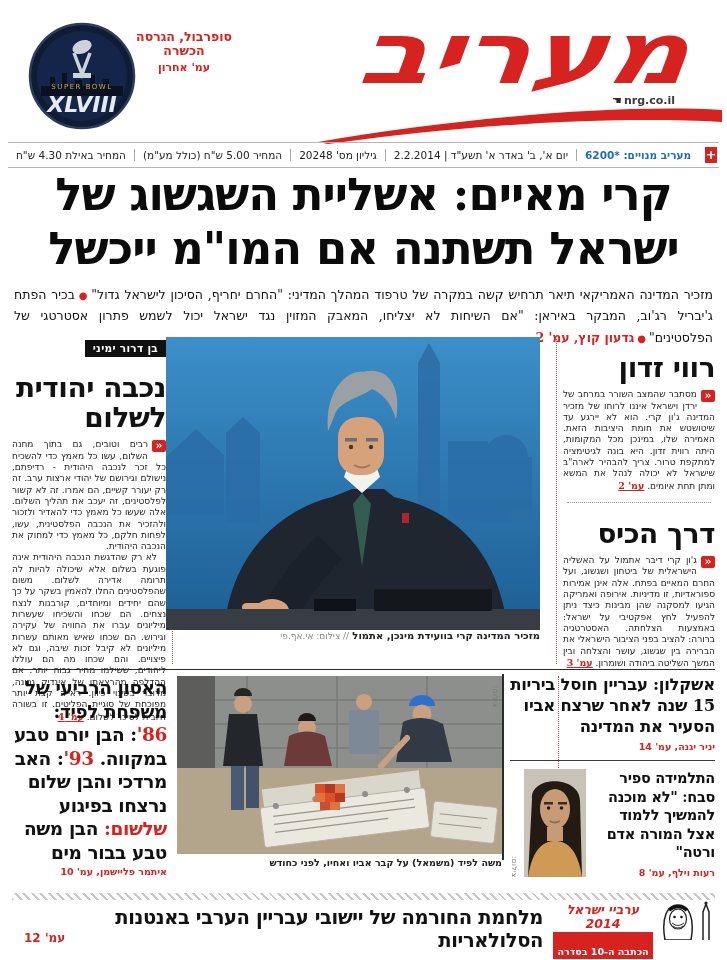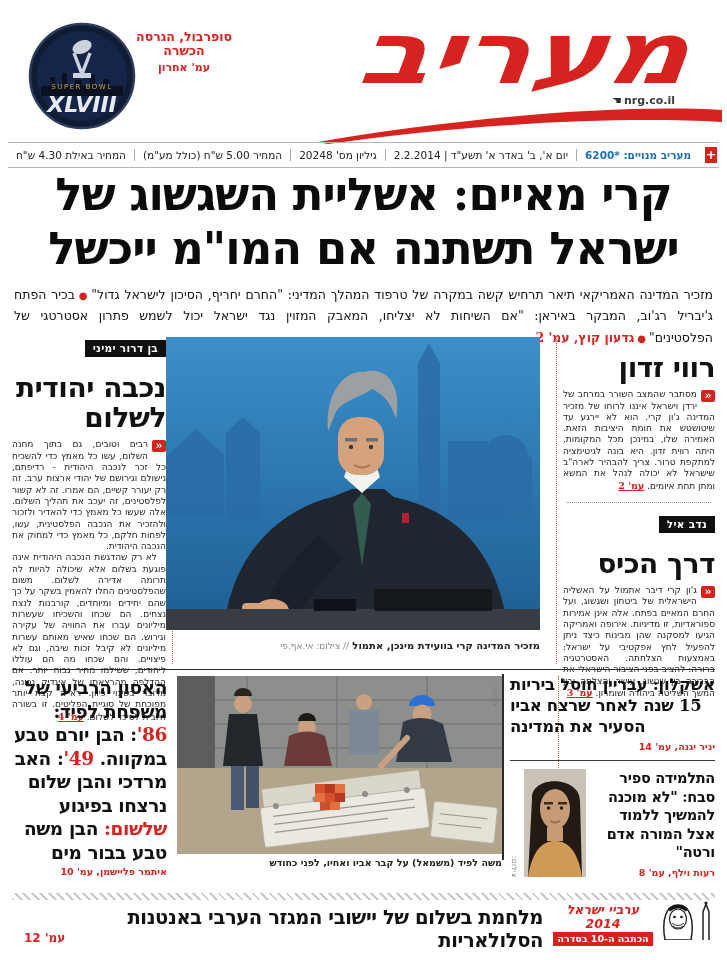--- a/index.html
+++ b/index.html
@@ -76,55 +76,55 @@
   .lead-mark {
     float:right; width:14px; height:12px; background:#d7231f; color:#fff;
     font-size:11px; line-height:11px; text-align:center; border-radius:2px;
     margin:1px 0 1px 4px; font-weight:bold;
   }
   .pref { color:#d7231f; font-weight:bold; font-size:9.5px;text-decoration:underline; }
   .hdash { border-top:1px dotted #9a9a9a; margin:10px 4px; }
 
   .photo-col { position:absolute; left:154px; top:0; width:374px; }
   .photo-frame { width:374px; height:293px; overflow:hidden; background:#2e77ad; }
-  .caption { font-size:10px; margin-top:10px; text-align:right; color:#222; }
+  .caption { font-size:10px; margin-top:0; text-align:right; color:#222; }
   .caption .cap-b { font-weight:bold; }
   .caption .cap-credit { color:#8a8a8a; font-size:9px; }
 
   
   .rule { position:absolute; left:12px; right:12px; border-top:1.5px solid #2b2b2b; }
 
   
   .bottom { position:absolute; top:674px; left:12px; right:12px; height:214px; }
   .lapid-head { position:absolute; right:543px; left:auto; top:2px; width:158px;
     font-size:18.5px; line-height:23.5px; font-weight:bold; text-align:right; letter-spacing:-.4px; }
   .lapid-by { position:absolute; top:192px; width:158px; right:543px; font-size:9.5px; }
   .bphoto { position:absolute; left:165px; top:2px; width:325px; height:178px; overflow:hidden; background:#9b9687; }
   .bcaption { position:absolute; left:165px; top:183px; width:325px; font-size:9.5px; font-weight:bold; text-align:right; color:#222; }
   .vcred { position:absolute; writing-mode:vertical-rl; font-size:7px; color:#777; letter-spacing:.5px; }
   .vline { position:absolute; left:490px; top:0; bottom:28px; border-left:2px solid #2b2b2b; }
   .br-col { position:absolute; left:498px; right:0; top:0; }
-  .ash-head { font-size:16.5px; line-height:21px; font-weight:bold; text-align:left; letter-spacing:-.3px; }
+  .ash-head { font-size:16.5px; line-height:21px; font-weight:bold; text-align:right; letter-spacing:-.3px; }
   .ash-by { font-size:9.5px; margin-top:4px; text-align:right; }
   .br-hr { border-top:1px solid #3a3a3a; margin:8px 0 8px; }
   .sapir-row { display:flex; direction:rtl; gap:6px; }
   .sapir-txt { flex:1; text-align:right; }
   .sapir-head { font-size:14.5px; line-height:18.5px; font-weight:bold; letter-spacing:-.3px; }
   .sapir-by { font-size:9.5px; margin-top:5px; }
   .sapir-photo { width:62px; height:108px; overflow:hidden; background:#c9c2b6; flex:0 0 62px; }
 
   
   .strip { position:absolute; top:893px; left:12px; right:12px; height:48px; }
   .hatch { height:7px;
     background:repeating-linear-gradient(45deg,#c9c9c9 0 2px,transparent 2px 6px); }
   .strip-content { position:relative; height:40px; }
   .strip-illo { position:absolute; right:2px; top:0; }
   .series-box { position:absolute; right:62px; top:3px; width:100px; text-align:center; }
   .series-title { color:#d7231f; font-weight:bold; font-style:italic; font-size:12.5px; line-height:1.1; }
-  .series-sub { background:#d7231f; color:#fff; font-size:9.5px; font-weight:bold; padding:1px 3px 2px; margin-top:1px; }
+  .series-sub { background:#d7231f; color:#fff; font-size:9.5px; font-weight:bold; padding:14px 3px 2px; margin-top:1px; }
   .strip-head { position:absolute; right:172px; left:26px; top:6px; text-align:right;
     font-size:19.5px; font-weight:bold; letter-spacing:-.4px; }
   .strip-ref { position:absolute; left:12px; top:31px; font-size:12px; }
 </style>
 </head>
 <body>
 
 <div class="page">
 
   <div class="badge-wrap">
@@ -176,21 +176,20 @@
   <section class="main3">
     <div class="vdots" style="left:160px;"></div>
     <div class="vdots" style="right:158px;"></div>
 
     <div class="col" style="right:0; width:152px;">
       <h2 class="serif">רווי זדון</h2>
       <div class="body-txt serif">
         <p><span class="lead-mark">«</span><span>מסתבר שהמצב השורר במרחב של ירדן וישראל איננו לרוחו של מזכיר המדינה ג'ון קרי. הוא לא יירגע עד שיטושטש את חומת היציבות הזאת. האמירה שלו, במינכן מכל המקומות, היתה רווית זדון. היא בונה לגיטימציה למתקפת טרור. צריך להבהיר לארה"ב שישראל לא יכולה לנהל את המשא ומתן תחת איומים. </span><span class="pref">עמ' 2</span></p>
       </div>
       <div class="hdash"></div>
-      <div class="kick-row"><span class="kicker">נדב איל</span></div>
       <h2 class="serif">דרך הכיס</h2>
       <div class="body-txt serif">
         <p><span class="lead-mark">«</span><span>ג'ון קרי דיבר אתמול על האשליה הישראלית של ביטחון ושגשוג, ועל החרם המאיים בפתח. אלה אינן אמירות ספוראדיות, זו מדיניות. אירופה ואמריקה הגיעו למסקנה שהן מבינות כיצד ניתן להפעיל לחץ אפקטיבי על ישראל: באמצעות הצלחתה. האסטרטגיה ברורה: להציב בפני הציבור הישראלי את הברירה בין שגשוג, עושר והצלחה ובין המשך השליטה ביהודה ושומרון. </span><span class="pref">עמ' 3</span></p>
       </div>
     </div>
 
     <div class="photo-col">
       <div class="photo-frame">
         <svg width="374" height="293" viewBox="0 0 374 293">
           <defs>
@@ -246,21 +245,21 @@
       </div>
     </div>
   </section>
 
   <div class="rule" style="top:669px;"></div>
 
   <section class="bottom">
     <div class="vdots" style="right:156px; top:2px; bottom:14px;"></div>
 
     <div class="lapid-head serif" style="right:auto; left:0; width:155px;">
-      <span>האסון הרביעי של משפחת לפיד: </span><span class="red">86'</span><span>: הבן יורם טבע במקווה. </span><span class="red">49'</span><span>: האב מרדכי והבן שלום נרצחו בפיגוע </span><span class="red">שלשום:</span><span> הבן משה טבע בבור מים</span>
+      <span>האסון הרביעי של משפחת לפיד: </span><span class="red">86'</span><span>: הבן יורם טבע במקווה. </span><span class="red">93'</span><span>: האב מרדכי והבן שלום נרצחו בפיגוע </span><span class="red">שלשום:</span><span> הבן משה טבע בבור מים</span>
     </div>
     <div class="lapid-by byline-red" style="right:auto; left:0; width:155px; text-align:right;">איתמר פליישמן, עמ' 10</div>
 
     <div class="bphoto">
       <svg width="325" height="178" viewBox="0 0 325 178">
         <rect width="325" height="92" fill="#8d8f8c"></rect>
         <g stroke="#787a78" stroke-width="1.5">
           <line x1="0" y1="24" x2="325" y2="24"></line>
             <line x1="0" y1="48" x2="325" y2="48"></line>
             <line x1="0" y1="72" x2="325" y2="72"></line>
@@ -365,18 +364,18 @@
           <path d="M12,10 q9,-7 18,0" stroke="#111" stroke-width="3.5" fill="none"></path>
           <circle cx="17.5" cy="17" r="1.3" fill="#111"></circle>
           <circle cx="24.5" cy="17" r="1.3" fill="#111"></circle>
           <path d="M16,26 q5,4 10,0 M15,23 q6,5 12,0" stroke="#333" stroke-width="1" fill="none"></path>
         </svg>
       </div>
       <div class="series-box">
         <div class="series-title">ערביי ישראל 2014</div>
         <div class="series-sub">הכתבה ה-10 בסדרה</div>
       </div>
-      <div class="strip-head serif">מלחמת בשלום של יישובי המגזר הערבי באנטנות הסלולאריות</div>
+      <div class="strip-head serif">מלחמת החורמה של יישובי עבריין הערבי באנטנות הסלולאריות</div>
       <div class="strip-ref byline-red">עמ' 12</div>
     </div>
   </section>
 
 </div>
 
 </body></html>

